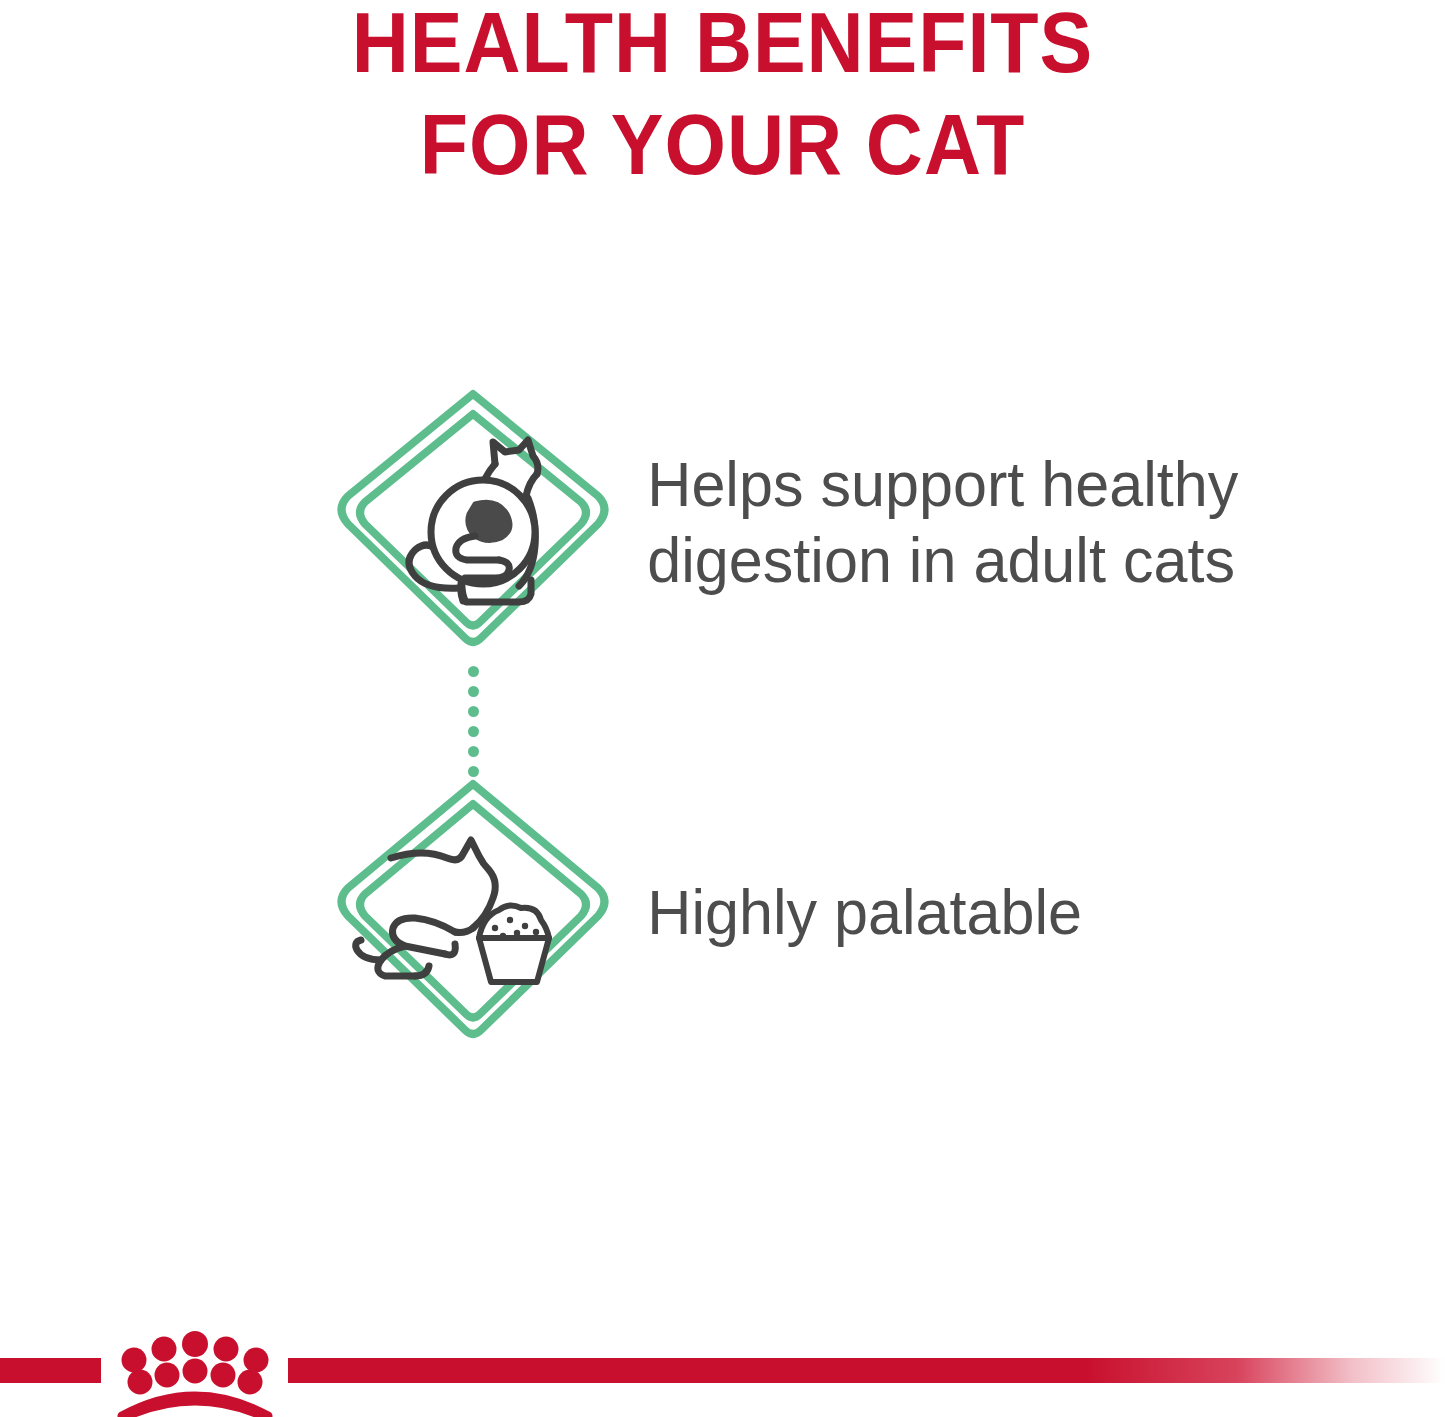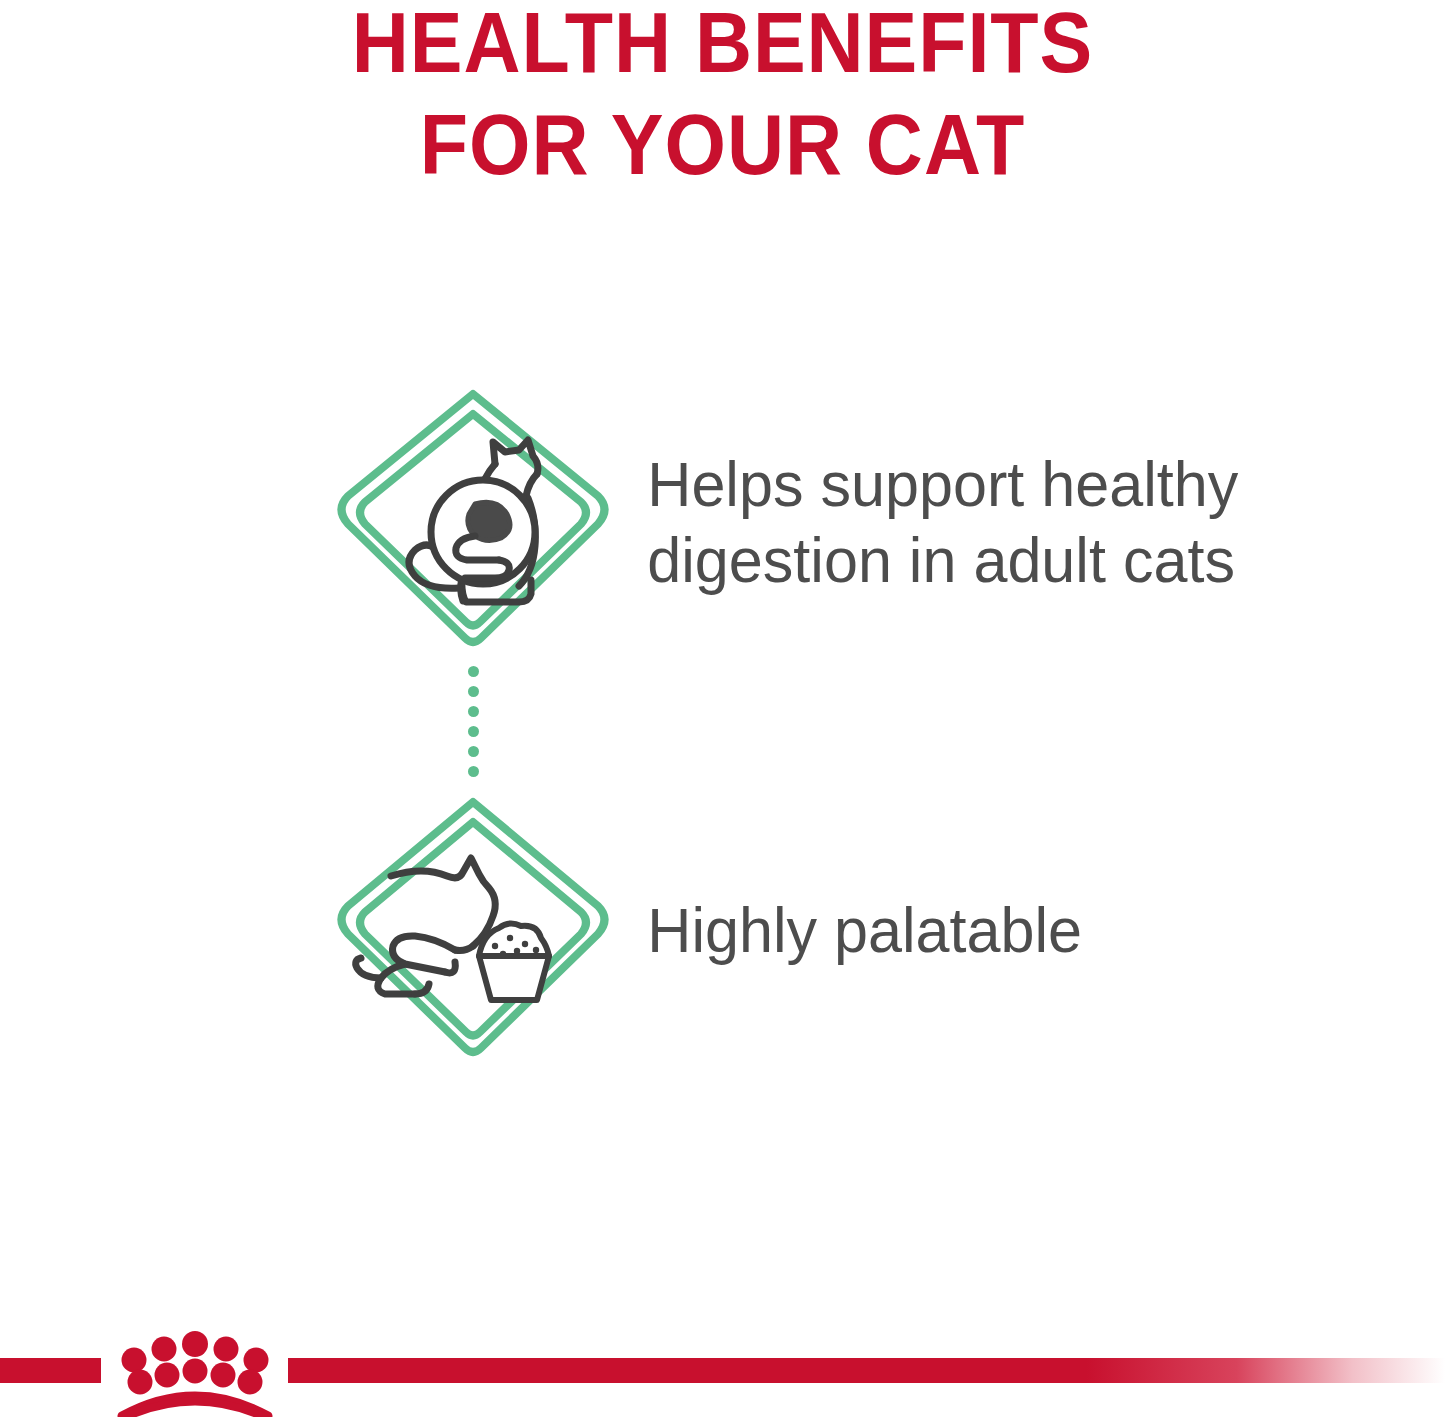--- a/index.html
+++ b/index.html
@@ -44,21 +44,21 @@
     width: 1445px;
   }
   .benefit-row {
     position: absolute;
     left: 0;
     width: 1445px;
     display: flex;
     align-items: center;
   }
   .benefit-row.row-0 { top: 0px; align-items: center; }
-  .benefit-row.row-1 { top: 408px; }
+  .benefit-row.row-1 { top: 390px; }
 
   .icon-badge {
     position: relative;
     width: 300px;
     margin-left: 323px;
     height: 284px;
     flex: 0 0 300px;
   }
   .icon-badge svg {
     display: block;

